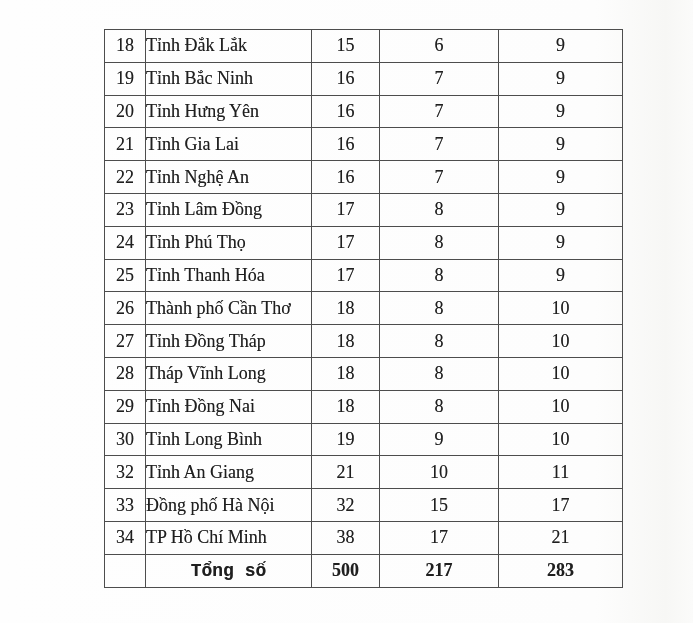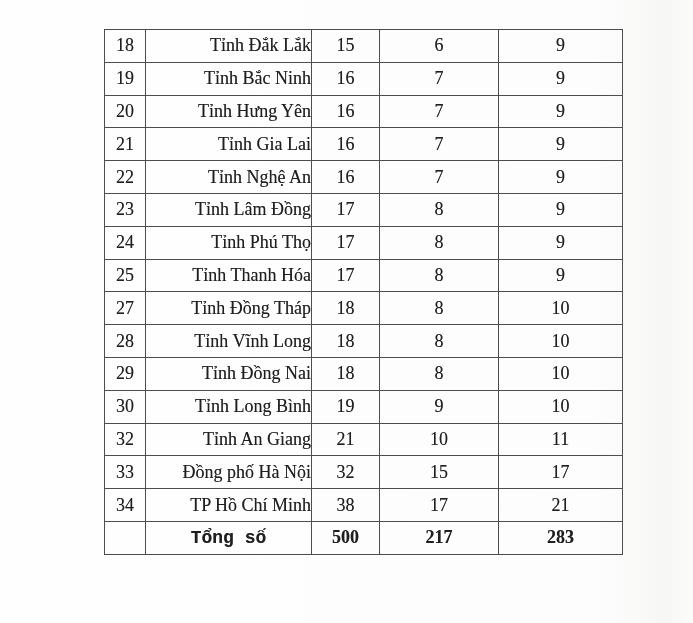--- a/index.html
+++ b/index.html
@@ -27,21 +27,21 @@
   }
   table.doc-table td {
     border: 1px solid #4d4d4d;
     height: 31.8px;          
     padding: 0;
     overflow: hidden;
     white-space: nowrap;
     vertical-align: middle;
   }
   td.c-num  { text-align: center; }
-  td.c-name { text-align: right; padding-left: 12px; }
+  td.c-name { text-align: left; padding-left: 12px; }
   tr.total-row td { font-weight: bold; }
   tr.total-row td.c-label { text-align: center; padding-left: 0; font-family: Liberation Mono, monospace; }
 </style>
 </head>
 <body>
 
 <div class="page">
   <table class="doc-table">
     <colgroup>
       <col style="width:41px">
@@ -101,29 +101,36 @@
           <td class="c-num">9</td>
         </tr>
         <tr>
           <td class="c-num">25</td>
           <td class="c-name">Tỉnh Thanh Hóa</td>
           <td class="c-num">17</td>
           <td class="c-num">8</td>
           <td class="c-num">9</td>
         </tr>
         <tr>
+          <td class="c-num">26</td>
+          <td class="c-name">Thành phố Cần Thơ</td>
+          <td class="c-num">18</td>
+          <td class="c-num">8</td>
+          <td class="c-num">10</td>
+        </tr>
+        <tr>
           <td class="c-num">27</td>
           <td class="c-name">Tỉnh Đồng Tháp</td>
           <td class="c-num">18</td>
           <td class="c-num">8</td>
           <td class="c-num">10</td>
         </tr>
         <tr>
           <td class="c-num">28</td>
-          <td class="c-name">Tỉnh Vĩnh Long</td>
+          <td class="c-name">Tháp Vĩnh Long</td>
           <td class="c-num">18</td>
           <td class="c-num">8</td>
           <td class="c-num">10</td>
         </tr>
         <tr>
           <td class="c-num">29</td>
           <td class="c-name">Tỉnh Đồng Nai</td>
           <td class="c-num">18</td>
           <td class="c-num">8</td>
           <td class="c-num">10</td>

